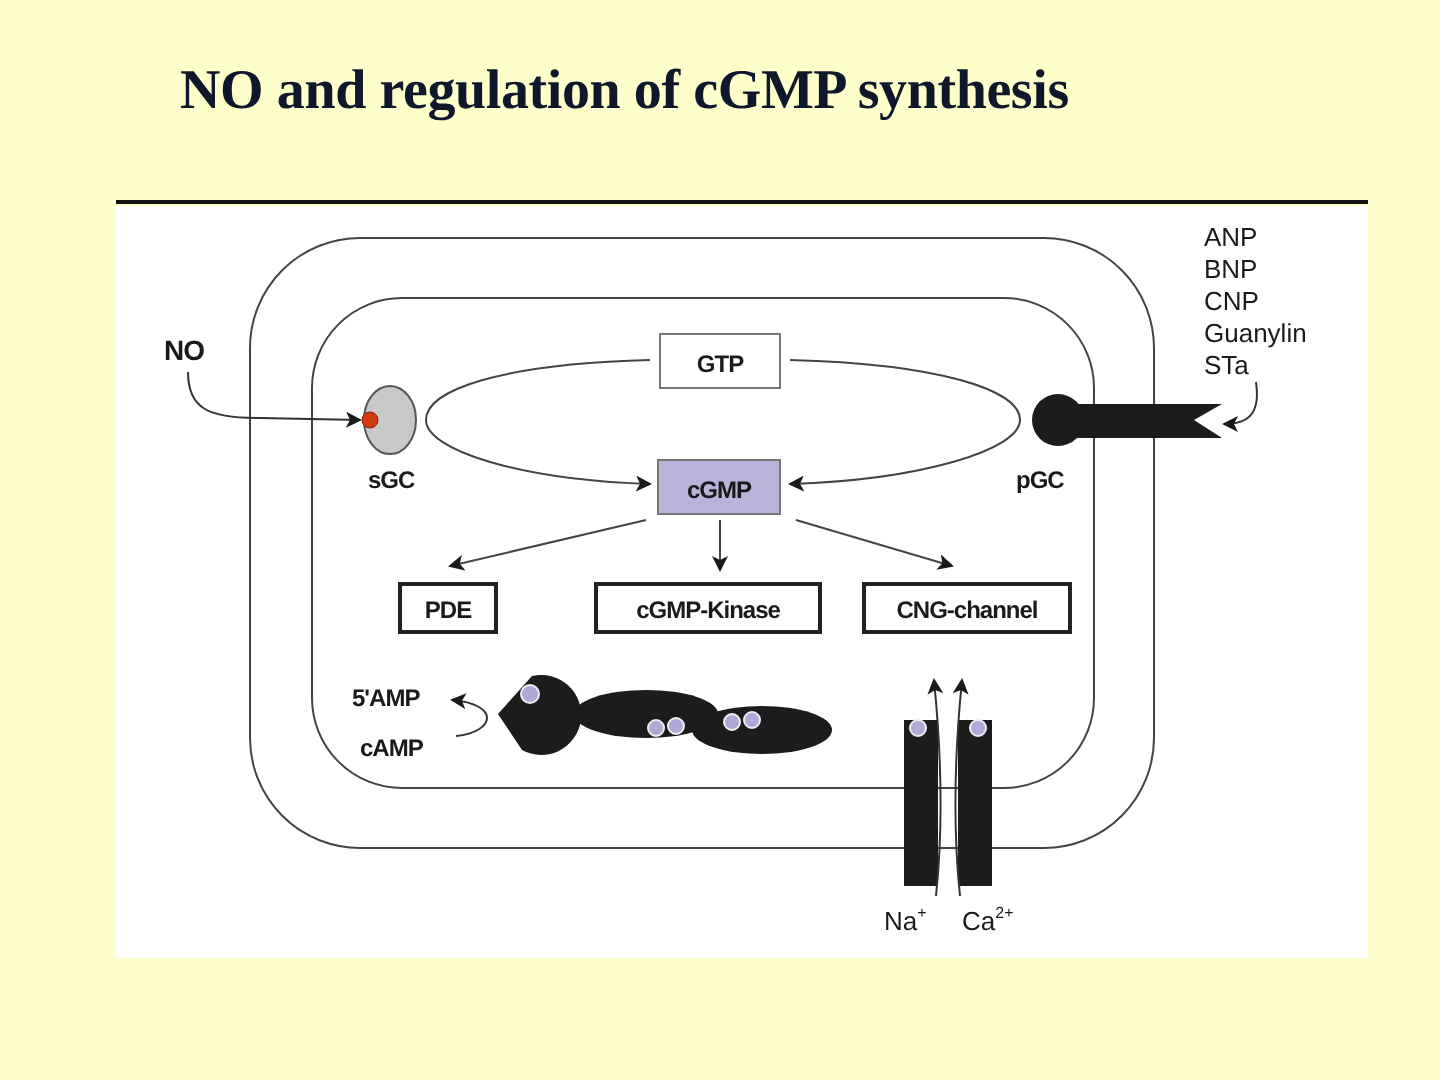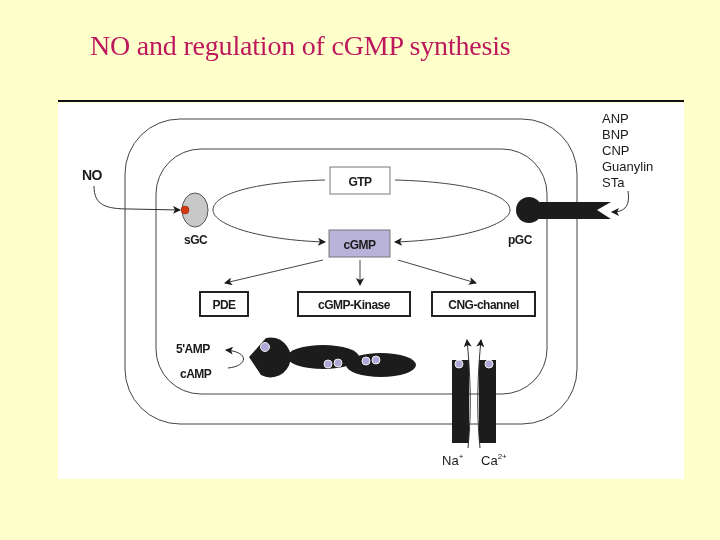--- a/index.html
+++ b/index.html
@@ -4,21 +4,21 @@
   <style>
     html, body { margin: 0; padding: 0; }
     body {
       width: 720px; height: 540px; overflow: hidden;
       background: #ffffcc; position: relative;
       font-family: "Liberation Sans", sans-serif;
     }
     .slide-title {
       position: absolute; left: 90px; top: 30px;
       font-family: "Liberation Serif", serif;
-      font-weight: normal; font-size: 28px; color: #be185d;
+      font-weight: bold; font-size: 28px; color: #0f172a;
       white-space: nowrap; letter-spacing: -0.2px;
     }
     .rule {
       position: absolute; left: 58px; top: 100px; width: 626px; height: 2px;
       background: #111;
     }
     .panel {
       position: absolute; left: 58px; top: 103px; width: 626px; height: 376px;
       background: #ffffff;
     }

